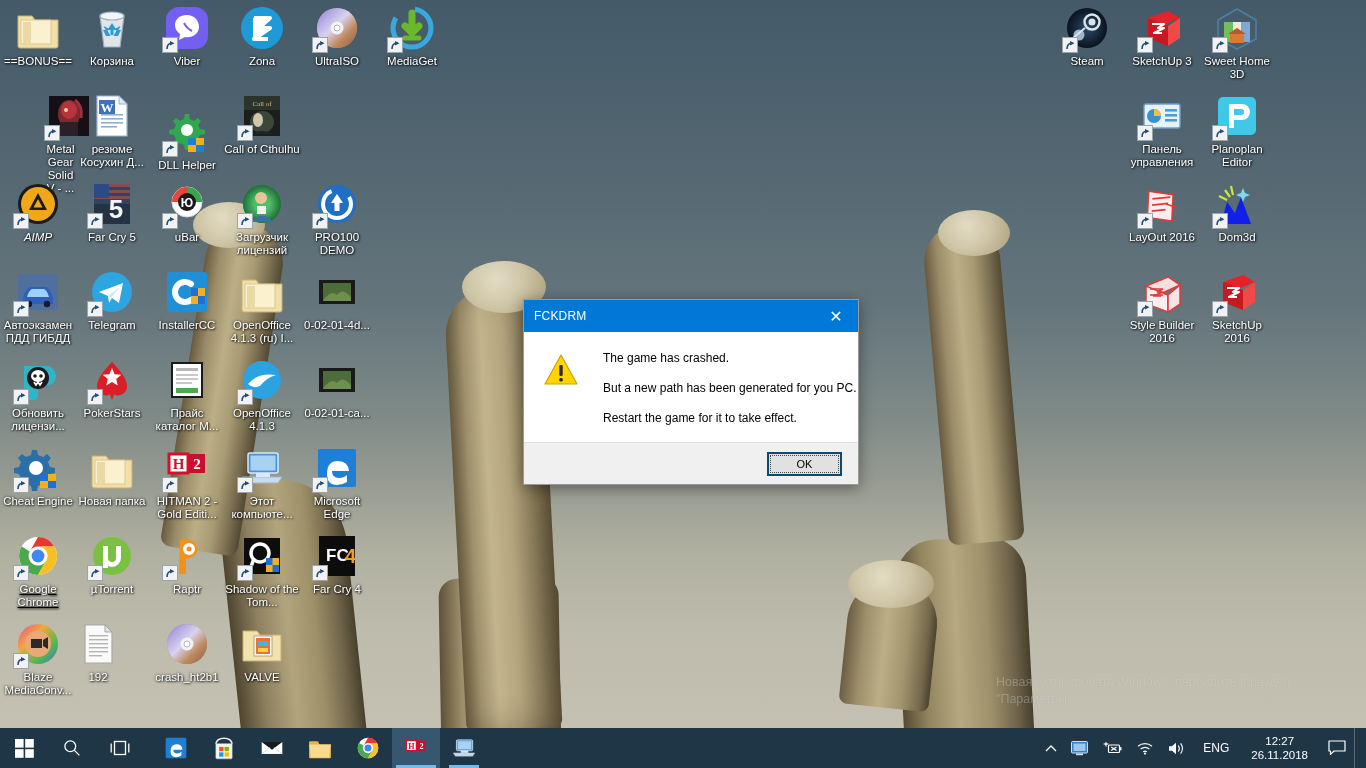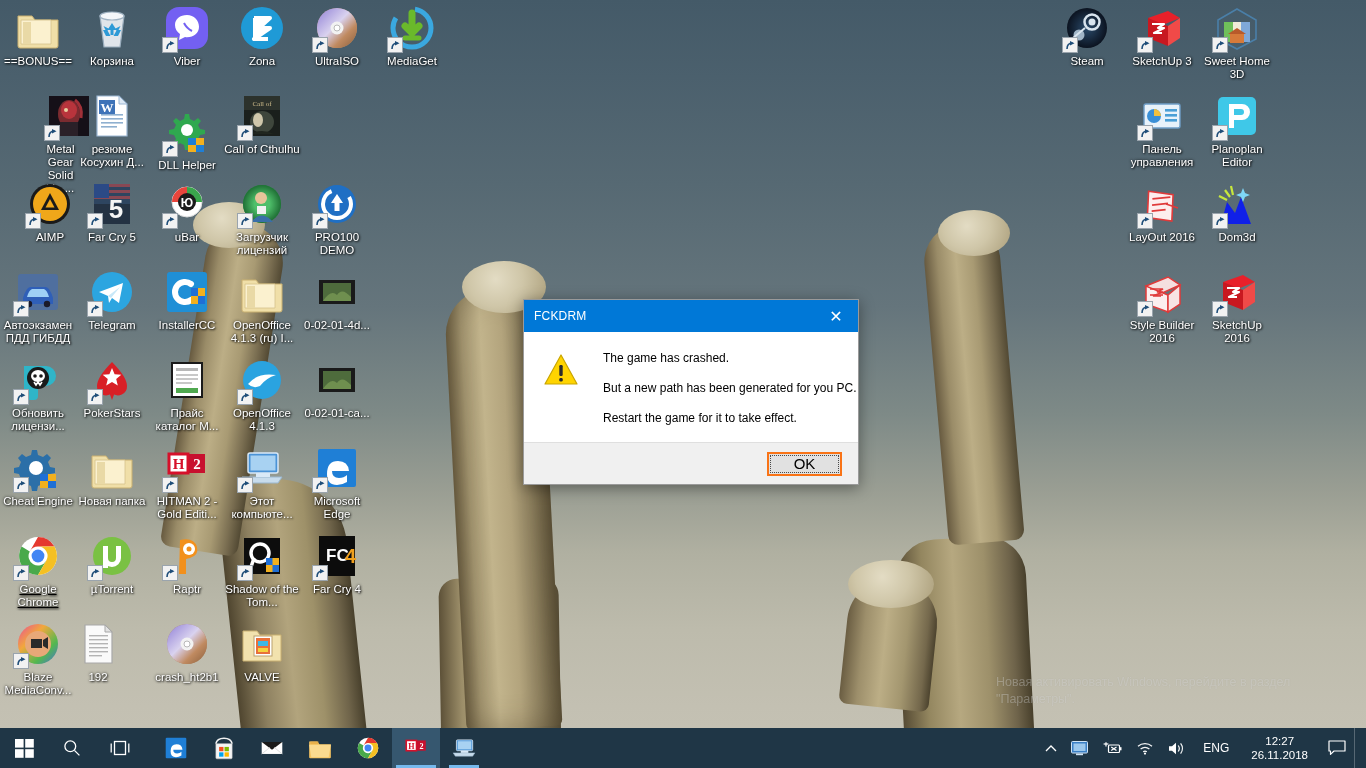--- a/index.html
+++ b/index.html
@@ -186,22 +186,22 @@
     background: #f0f0f0;
     border-top: 1px solid #dfdfdf;
     display: flex;
     align-items: center;
     justify-content: flex-end;
     padding-right: 16px;
   }
   #dialog-ok-button {
     width: 75px; height: 24px;
     background: #e1e1e1;
-    border: 2px solid #f97316;
-    font-size: 15px;
+    border: 2px solid #0c4a6e;
+    font-size: 11px;
     color: #000;
     font-family: "Liberation Sans", sans-serif;
     display: flex; align-items: center; justify-content: center;
     cursor: default;
     position: relative;
   }
   #dialog-ok-button::after {
     content: "";
     position: absolute;
     left: 1px; top: 1px; right: 1px; bottom: 1px;
@@ -472,21 +472,21 @@
           </svg>
           <span class="shortcut-badge">
             <svg viewBox="0 0 11 11">
               <path d="M2 9 Q2 3 7.5 3" fill="none" stroke="#1f4e79" stroke-width="1.6"></path>
               <path d="M5 1 L9.5 3.2 L5 5.4 Z" fill="#1f4e79"></path>
             </svg>
           </span>
         </div>
         <div class="icon-label">Call of Cthulhu</div>
       </div>
-      <div class="icon-cell" style="left: 12px; top: 180px;">
+      <div class="icon-cell" style="left: 0px; top: 180px; font-style: italic;">
         <div class="icon-art">
           <svg class="glyph" viewBox="0 0 48 48" xmlns="http://www.w3.org/2000/svg">
             <circle cx="24" cy="24" r="20" fill="#1a1a1a"></circle>
             <circle cx="24" cy="24" r="17" fill="#f0a71a"></circle>
             <path d="M24 13 l9 17 h-18 Z" fill="#1a1a1a"></path>
             <path d="M24 19 l4.5 8.5 h-9 Z" fill="#f0a71a"></path>
           </svg>
           <span class="shortcut-badge">
             <svg viewBox="0 0 11 11">
               <path d="M2 9 Q2 3 7.5 3" fill="none" stroke="#1f4e79" stroke-width="1.6"></path>

